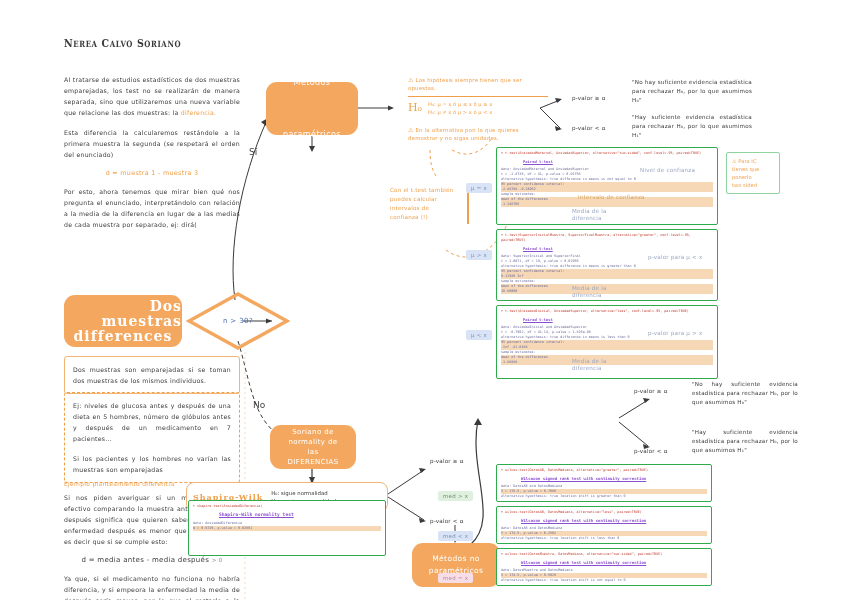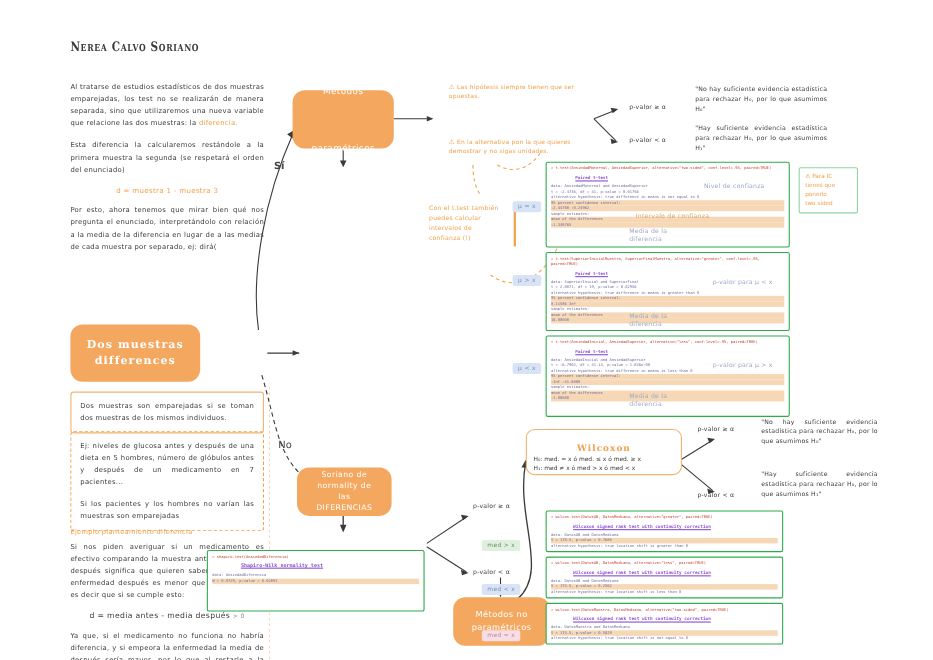--- a/index.html
+++ b/index.html
@@ -52,21 +52,21 @@
     border:1px solid #f3b373; border-radius:3px; padding:7px 8px;
   }
 
   
   .node {
     position:absolute; background:#f4a85f; border-radius:11px;
     color:#ffffff; display:flex; align-items:center; justify-content:center;
     text-align:center; line-height:12px; letter-spacing:.4px;
   }
   .node-title {
-    font-family:"DejaVu Serif", serif; font-weight:bold; font-size:10px;
+    font-family:"DejaVu Serif", serif; font-weight:bold; font-size:14px;
     letter-spacing:1px; line-height:15px;text-align:right;
   }
 
   
   .diamond-wrap { position:absolute; }
   .diamond-label {
     position:absolute; inset:0; display:flex; align-items:center;
     justify-content:center; font-size:7px; color:#4d6fb0; letter-spacing:.4px;
   }
 
@@ -226,22 +226,28 @@
   <div class="abs" style="left:64px; top:474px; width:176px;">
     <div class="orange-head">Ejemplo planteamiento diferencia</div>
     <div class="ptext">Si nos piden averiguar si un medicamento es efectivo comparando la muestra antes del mismo y después significa que quieren saber si el nivel de enfermedad después es menor que el nivel antes, es decir que si se cumple esto:</div>
     <div class="center-dark">
       <span>d = media antes - media después</span>
       <span class="sub">&gt; 0</span>
     </div>
     <div class="ptext">Ya que, si el medicamento no funciona no habría diferencia, y si empeora la enfermedad la media de después sería mayor, por lo que al restarle a la muestra de antes saldría negativo</div>
   </div>
 
-
-  <div class="branch" style="left:249px; top:147px;font-weight:bold;">Sí</div>
+  <div class="diamond-wrap" style="left:186px; top:291px; width:104px; height:60px;">
+    <svg width="104" height="60" viewBox="0 0 104 60">
+      <polygon points="52,3 101,30 52,57 3,30" fill="none" stroke="#f4a85f" stroke-width="3.5"></polygon>
+    </svg>
+    <div class="diamond-label">n &gt; 30?</div>
+  </div>
+
+  <div class="branch" style="left:249px; top:147px;">Sí</div>
   <div class="branch" style="left:253px; top:400px;">No</div>
 
   <div class="node" style="left:266px; top:82px; width:92px; height:53px; flex-direction:column; font-size:8px;gap:40px;">
     <span>Métodos</span>
     <span>paramétricos</span>
   </div>
 
   <div class="node" style="left:270px; top:425px; width:86px; height:44px; flex-direction:column; font-size:7px; line-height:10px;">
     <span>Soriano de</span>
     <span>normality de</span>
@@ -252,20 +258,30 @@
   <div class="node" style="left:412px; top:543px; width:88px; height:44px; flex-direction:column; font-size:7.5px;">
     <span>Métodos no</span>
     <span>paramétricos</span>
   </div>
 
   <div class="warn" style="left:408px; top:76px; width:140px;">
     <span class="tri">⚠</span>
     <span>Las hipótesis siempre tienen que ser opuestas.</span>
   </div>
 
+  <div class="hypbox" style="left:408px; top:96px; width:146px;">
+    <div style="border-top:1.2px solid #f0a04b; width:140px; margin-bottom:3px;"></div>
+    <div style="display:flex; align-items:center; gap:6px;">
+      <span style="font-family:'DejaVu Serif',serif; font-size:11px; color:#f0a04b;">H₀</span>
+      <span>
+        <span style="display:block; color:#f0a04b;">H₀: μ = x ó μ ≤ x ó μ ≥ x</span>
+        <span style="display:block; color:#f0a04b;">H₁: μ ≠ x ó μ &gt; x ó μ &lt; x</span>
+      </span>
+    </div>
+  </div>
 
   <div class="warn" style="left:408px; top:126px; width:138px;">
     <span class="tri">⚠</span>
     <span>En la alternativa pon la que quieres demostrar y  no sigas unidades.</span>
   </div>
 
   <div class="warn" style="left:390px; top:186px; width:80px; line-height:9px; font-size:5.6px;">
     <span style="display:block;">Con el t.test también</span>
     <span style="display:block;">puedes calcular</span>
     <span style="display:block;">intervalos de</span>
@@ -328,40 +344,38 @@
     <span class="dim hl-o" style="display:block;">95 percent confidence interval:</span>
     <span class="dim hl-o" style="display:block;">     -Inf  -41.6888</span>
     <span class="dim" style="display:block;">sample estimates:</span>
     <span class="dim hl-o" style="display:block;">mean of the differences</span>
     <span class="dim hl-o" style="display:block;">              -1.88888</span>
   </div>
   <div class="code-ann" style="left:648px; top:329px;">p-valor para μ &gt; x</div>
   <div class="code-ann" style="left:572px; top:358px; width:60px; line-height:7px;">Media de la diferencia</div>
   <div class="tag blue" style="left:466px; top:330px;">μ &lt; x</div>
 
+  <div class="testcard" style="left:186px; top:482px; width:202px; height:30px; display:flex; align-items:center; gap:8px;">
+    <span class="testname">Shapiro-Wilk</span>
+    <span class="testhyp">
+      <span style="display:block;">H₀: sigue normalidad</span>
+      <span style="display:block;">H₁: no sigue normalidad</span>
+    </span>
+  </div>
 
   <div class="code" style="left:188px; top:500px; width:198px; height:56px;">
     <span class="cmd">&gt; shapiro.test(AnsiedadDiferencia)</span>
     <span class="ttl" style="font-size:4.6px; margin-left:26px;">Shapiro-Wilk normality test</span>
     <span class="dim" style="display:block; margin-top:4px;">data:  AnsiedadDiferencia</span>
     <span class="dim hl-o" style="display:block;">W = 0.9729, p-value = 0.02691</span>
   </div>
 
   <div class="pval" style="left:430px; top:458px;">p-valor ≥ α</div>
   <div class="pval" style="left:430px; top:518px;">p-valor &lt; α</div>
 
-  <div class="testcard" style="left:478px; top:390px; width:142px; height:42px;">
-    <div style="text-align:center;">
-      <span class="testname">Wilcoxon</span>
-    </div>
-    <div class="testhyp">
-      <span style="display:block;">H₀: med. = x ó med. ≤ x ó med. ≥ x</span>
-      <span style="display:block;">H₁: med ≠ x ó med &gt; x ó med &lt; x</span>
-    </div>
-  </div>
 
   <div class="pval" style="left:634px; top:388px;">p-valor ≥ α</div>
   <div class="pval" style="left:634px; top:448px;">p-valor &lt; α</div>
 
   <div class="note-right" style="left:692px; top:380px; width:106px;">"No hay suficiente evidencia estadística para rechazar H₀, por lo que asumimos H₀"</div>
   <div class="note-right" style="left:692px; top:428px; width:106px;">"Hay suficiente evidencia estadística para rechazar H₀, por lo que asumimos H₁"</div>
 
   <div class="code" style="left:496px; top:464px; width:216px; height:38px;">
     <span class="cmd">&gt; wilcox.test(DatosAB, DatosMediana, alternative="greater", paired=TRUE)</span>
     <span class="ttl" style="font-size:4px; margin-left:20px;">Wilcoxon signed rank test with continuity correction</span>

